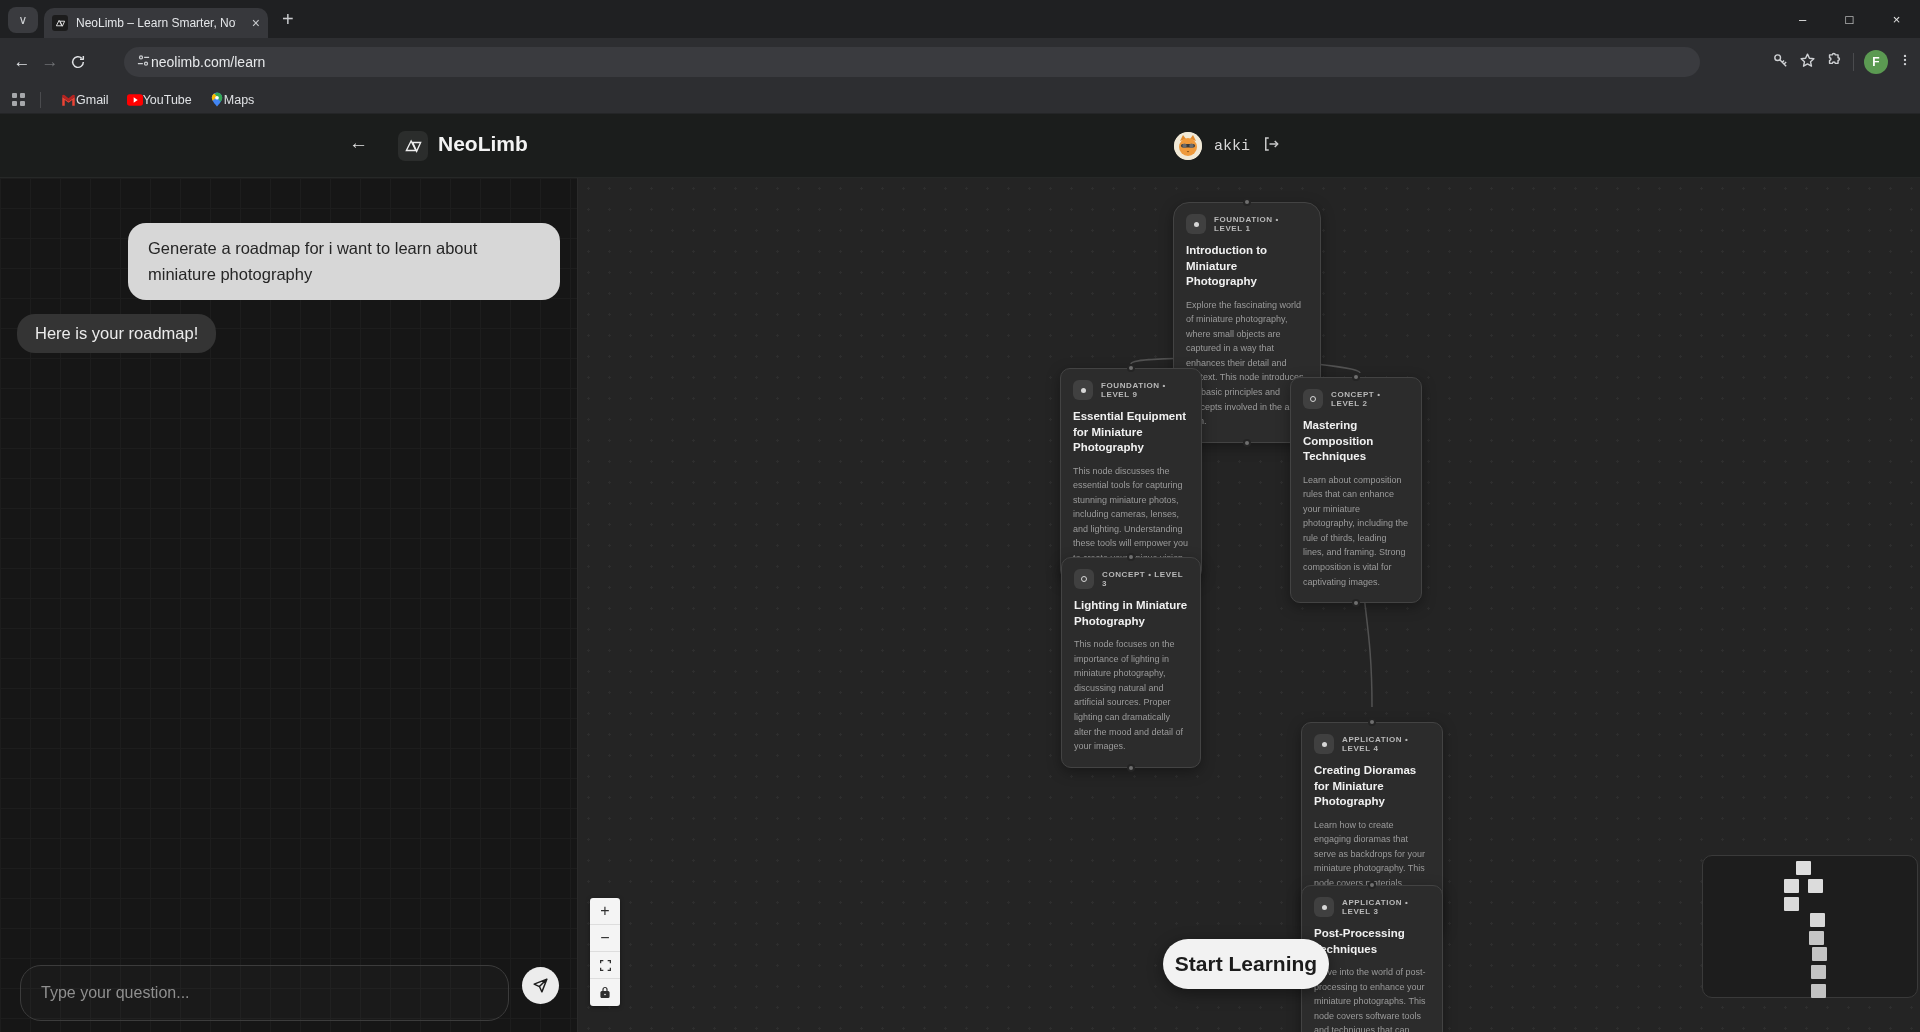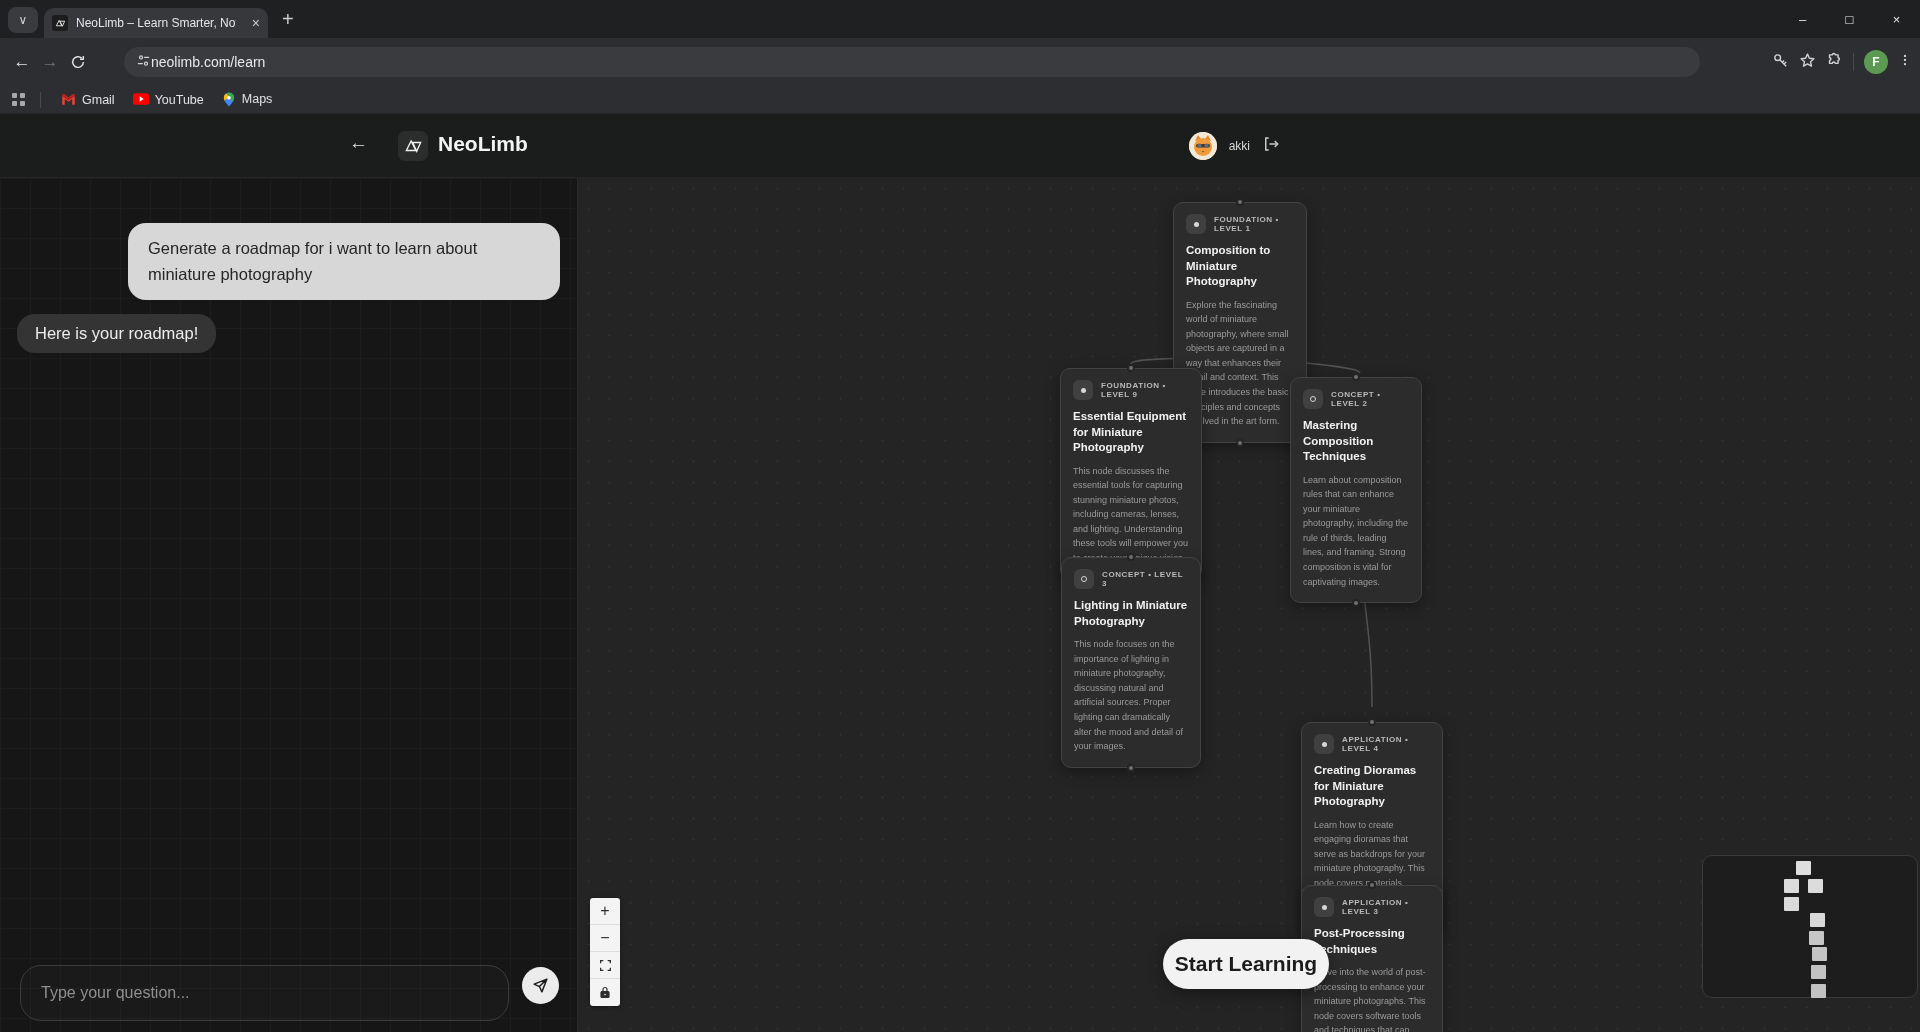--- a/index.html
+++ b/index.html
@@ -32,35 +32,35 @@
     background:#3a3b3f; border-radius:15px; display:flex; align-items:center; padding:0 12px; }
   .url-text { color:#e6e8ea; font-size:14px; }
   .toolbar-right { position:absolute; right:8px; top:0; height:48px; display:flex; align-items:center; gap:10px; }
   .tb-sep { width:1px; height:18px; background:#4a4b4e; }
   .profile-badge { width:24px; height:24px; border-radius:50%; background:#5b9a52; color:#fff;
     font-size:12px; font-weight:700; display:flex; align-items:center; justify-content:center; }
 
   .bookmarks { height:28px; background:#2d2e31; display:flex; align-items:center; gap:6px;
     border-bottom:1px solid #242527; }
   .bm-sep { width:1px; height:16px; background:#4a4b4e; margin:0 8px; }
-  .bm-item { display:flex; align-items:flex-start; gap:6px; color:#dfe1e4; font-size:12.5px; padding:0 6px; }
+  .bm-item { display:flex; align-items:center; gap:0; color:#dfe1e4; font-size:12.5px; padding:0 6px; }
   .apps-grid { width:14px; height:14px; margin-left:12px; display:grid;
     grid-template-columns:5px 5px; grid-template-rows:5px 5px; gap:3px; }
   .apps-grid i { background:#a6a8ab; border-radius:1px; }
 
   
   .app-header { position:relative; height:64px; background:#1b1d1c;
     border-bottom:1px solid rgba(255,255,255,.05); }
   .hdr-back { position:absolute; left:349px; top:18px; color:#e3e3e3; font-size:19px; }
   .logo-box { position:absolute; left:398px; top:17px; width:30px; height:30px;
     background:#2b2d2c; border-radius:7px; display:flex; align-items:center; justify-content:center; }
   .app-name { position:absolute; left:438px; top:18px; color:#f3f3f3; font-size:21px; font-weight:700; }
   .hdr-right { position:absolute; right:640px; top:14px; height:36px; display:flex; align-items:center; gap:12px; }
   .user-avatar { width:28px; height:28px; border-radius:50%; background:#f1e9d6; position:relative; overflow:hidden; }
-  .username { color:#d8d8d8; font-size:12px; }
+  .username { color:#d8d8d8; font-size:15px;font-family:Liberation Mono, monospace; }
 
   
   .content { display:flex; height:930px; }
 
   .chat-panel { position:relative; width:578px; height:100%; background:#161616;
     background-image:linear-gradient(#1d1d1d 1px, transparent 1px),
                      linear-gradient(90deg,#1d1d1d 1px, transparent 1px);
     background-size:30px 30px; border-right:1px solid #2a2a2a; }
   .user-bubble { position:absolute; left:128px; top:45px; width:432px; background:#d7d7d7;
     color:#262626; border-radius:18px; padding:13px 20px; font-size:16.5px; line-height:1.55; }
@@ -261,29 +261,29 @@
 
   <div class="canvas">
     <svg class="edges" viewBox="0 0 1342 930" preserveAspectRatio="none">
       <path d="M665,174 C665,183 553,177 553,186" stroke="#525252" stroke-width="1.5" fill="none"></path>
       <path d="M665,174 C665,183 782,186 782,195" stroke="#525252" stroke-width="1.5" fill="none"></path>
       <path d="M553,331 C553,348 553,358 553,375" stroke="#525252" stroke-width="1.5" fill="none"></path>
       <path d="M782,339 C782,430 794,440 794,529" stroke="#525252" stroke-width="1.5" fill="none"></path>
       <path d="M794,671 C794,684 794,692 794,703" stroke="#525252" stroke-width="1.5" fill="none"></path>
     </svg>
 
-    <div class="node" style="left:595px; top:24px; width:134px;">
+    <div class="node" style="left:595px; top:24px; width:148px;border-radius:16px;">
       <span class="handle top"></span>
       <div class="badge-row">
         <span class="badge-ic">
             <span class="glyph-dot"></span>
           </span>
         <span class="badge-label">FOUNDATION • LEVEL 1</span>
       </div>
-      <div class="node-title">Composition to Miniature Photography</div>
+      <div class="node-title">Introduction to Miniature Photography</div>
       <div class="node-desc">Explore the fascinating world of miniature photography, where small objects are captured in a way that enhances their detail and context. This node introduces the basic principles and concepts involved in the art form.</div>
       <span class="handle bottom"></span>
     </div>
 
     <div class="node" style="left:482px; top:190px;">
       <span class="handle top"></span>
       <div class="badge-row">
         <span class="badge-ic">
             <span class="glyph-dot"></span>
           </span>

